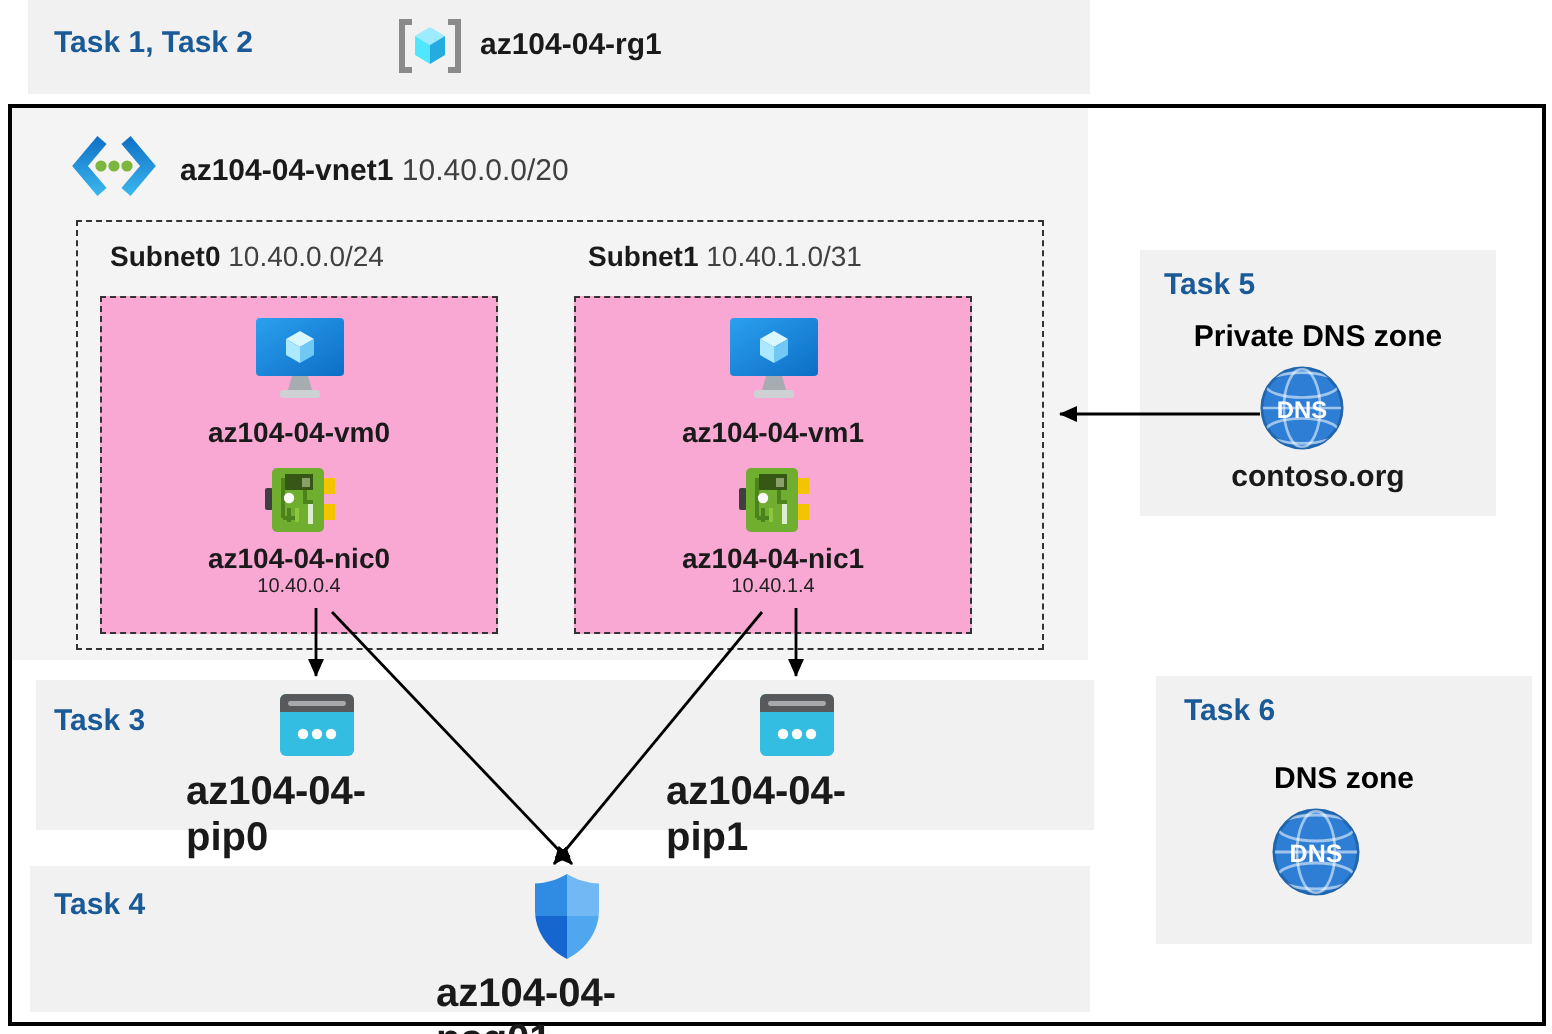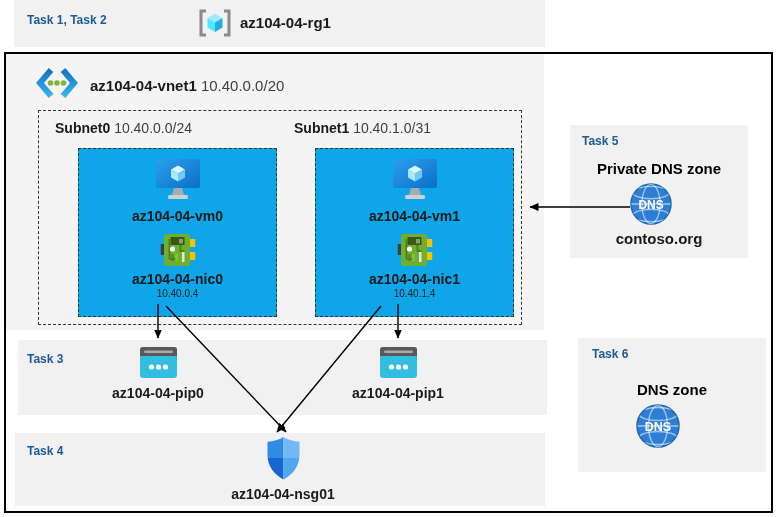--- a/index.html
+++ b/index.html
@@ -14,32 +14,32 @@
   
   .frame{left:4px;top:52px;width:769px;height:461px;border:2px solid #000;box-sizing:border-box;background:transparent;}
   
   .band{background:var(--band-gray);}
   .band-top{left:14px;top:0;width:531px;height:47px;}
   .vnet-fill{left:6px;top:54px;width:538px;height:276px;background:var(--vnet-gray);}
   .band-task3{left:18px;top:340px;width:529px;height:75px;}
   .band-task4{left:15px;top:433px;width:530px;height:73px;}
   .box-task5{left:570px;top:125px;width:178px;height:133px;}
   .box-task6{left:578px;top:338px;width:188px;height:134px;}
-  .task-label{font-weight:bold;font-size:12px;color:var(--task-label-blue);white-space:nowrap;}
+  .task-label{font-weight:bold;font-size:15px;color:var(--task-label-blue);white-space:nowrap;}
   .res-label{font-weight:bold;font-size:15px;color:#1a1a1a;white-space:nowrap;}
   .cidr{font-weight:normal;color:#404040;}
   
   .dash{border:1px dashed #333;box-sizing:border-box;}
   .dash-outer{left:38px;top:110px;width:484px;height:215px;}
-  .subnet-box{top:148px;width:199px;height:169px;background:#0ea5e9;margin-left:28px;}
+  .subnet-box{top:148px;width:199px;height:169px;background:#f9a8d4;}
   .subnet-label{top:120px;font-size:14px;font-weight:bold;white-space:nowrap;}
   .subnet-label .cidr{font-size:14px;}
   .vm-name,.nic-name{left:0;width:100%;text-align:center;font-weight:bold;font-size:14px;}
   .nic-ip{left:0;width:100%;text-align:center;font-size:10px;color:#222;}
-  .pip-label,.nsg-label{width:130px;text-align:center;font-weight:bold;font-size:14px;}
+  .pip-label,.nsg-label{width:130px;text-align:left;font-weight:bold;font-size:20px;}
   .t5-title,.t6-title{left:0;width:100%;text-align:center;font-weight:bold;font-size:15px;color:#000;}
   .zone-name{left:0;width:100%;text-align:center;font-weight:bold;font-size:15px;}
   svg{display:block;}
   .arrows{left:0;top:0;pointer-events:none;z-index:9;}
 </style>
 </head>
 <body>
 
 <div id="stage">
 

